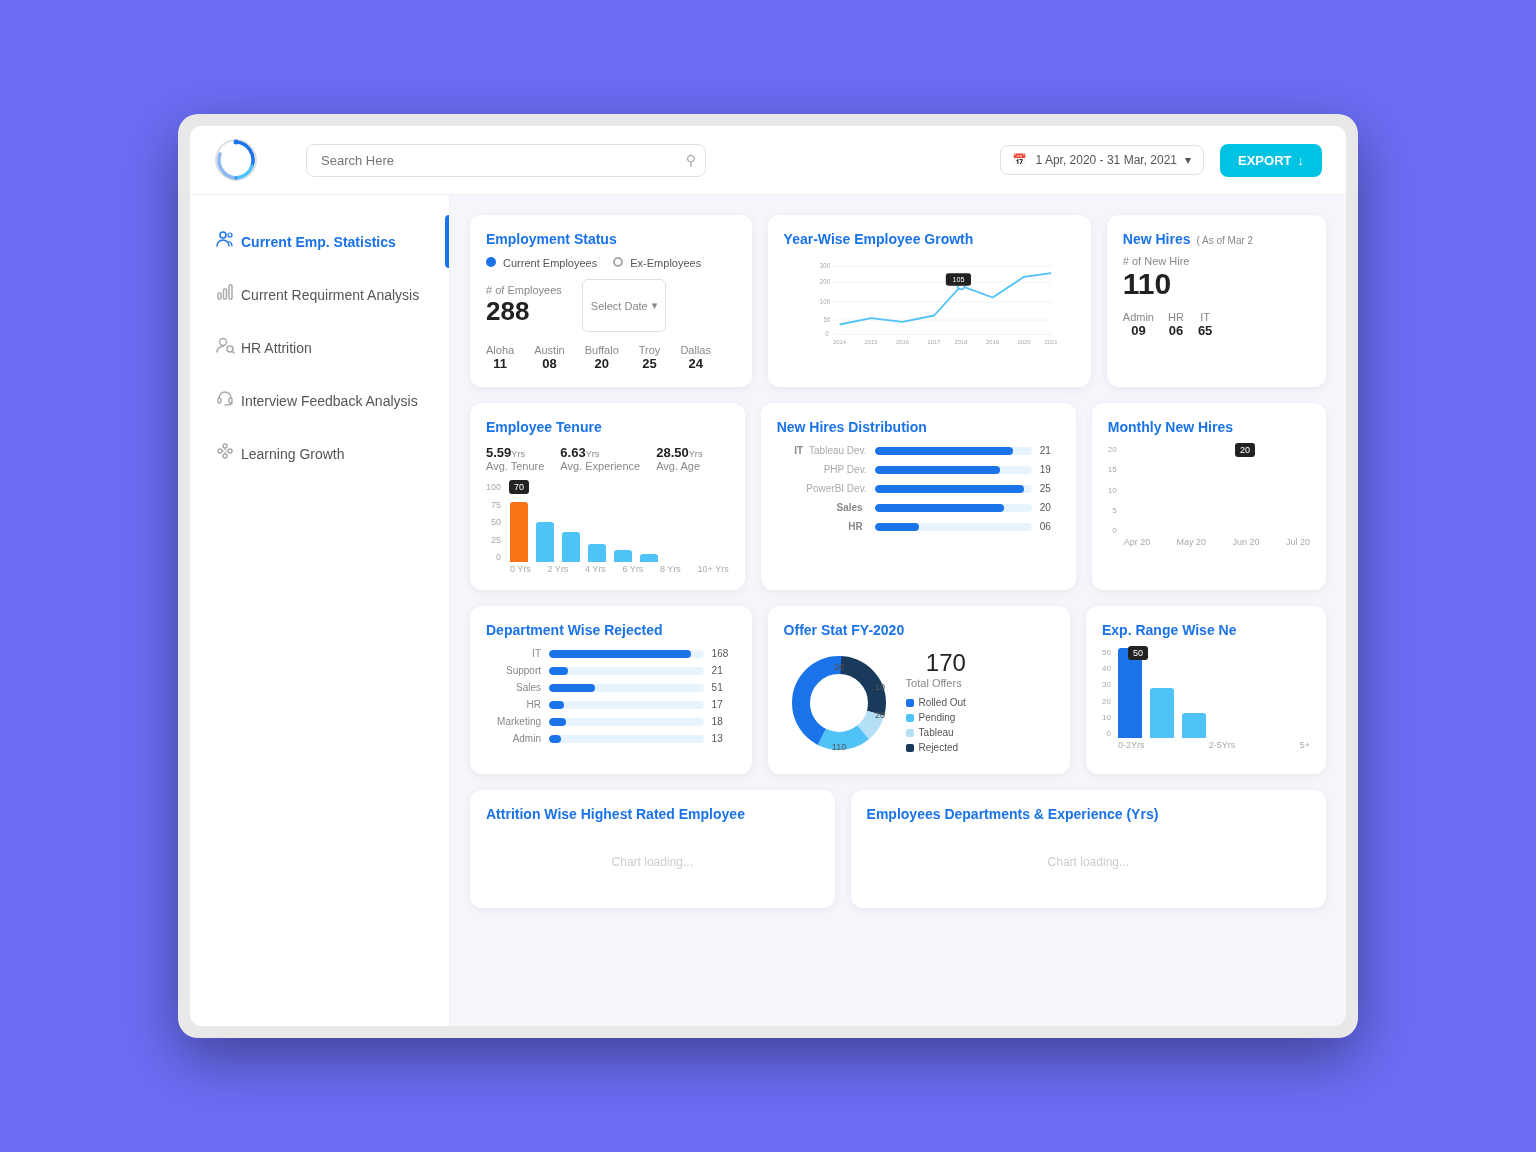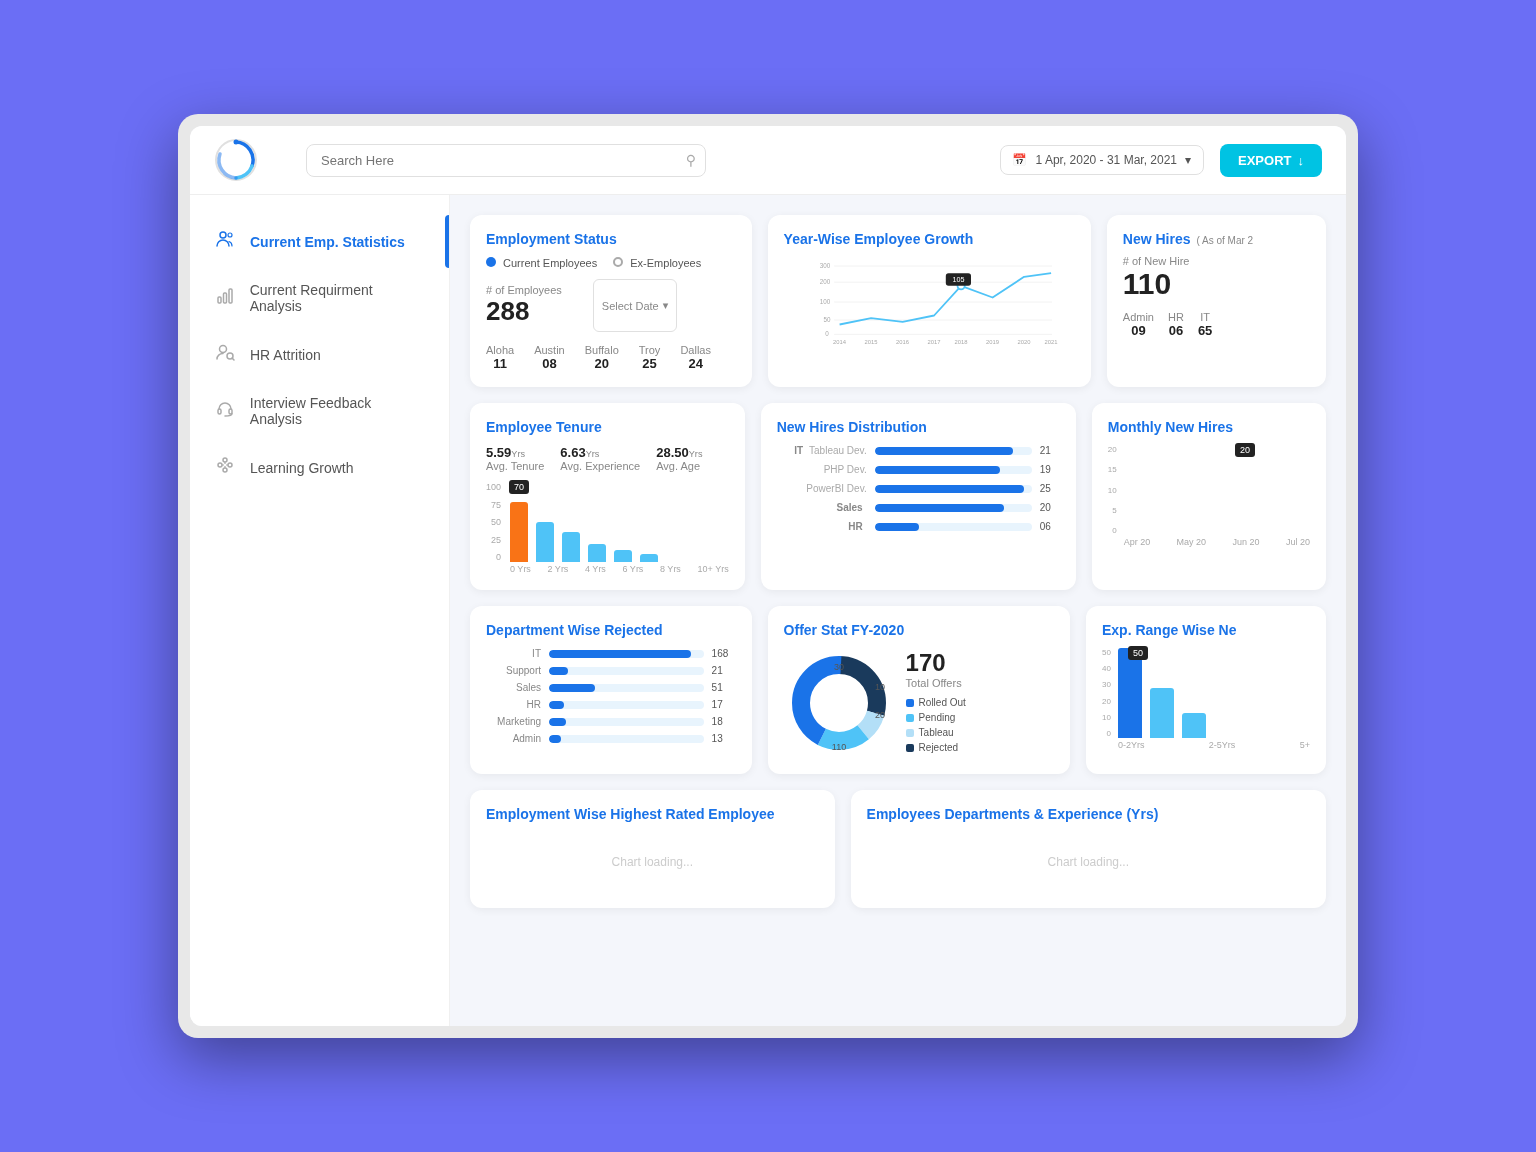--- a/index.html
+++ b/index.html
@@ -107,21 +107,21 @@
       width: 260px;
       background: #fff;
       flex-shrink: 0;
       padding: 20px 0;
       border-right: 1px solid #f0f0f0;
       overflow-y: auto;
     }
     .sidebar-item {
       display: flex;
       align-items: center;
-      gap: 14px;
+      gap: 5px;
       padding: 14px 24px;
       cursor: pointer;
       position: relative;
     }
     .sidebar-item.active {
       color: #1a73e8;
     }
     .sidebar-item.active::after {
       content: '';
       position: absolute;
@@ -192,21 +192,21 @@
     }
     .legend-dot {
       width: 10px;
       height: 10px;
       border-radius: 50%;
       display: inline-block;
       margin-right: 4px;
     }
     .stat-grid {
       display: flex;
-      gap: 31px;
+      gap: 20px;
       margin-bottom: 12px;
       align-items: center;
     }
     .stat-num {
       font-size: 26px;
       font-weight: 700;
       color: #222;
     }
     .stat-label {
       font-size: 11px;
@@ -331,21 +331,21 @@
     .horiz-fill { height: 100%; background: #1a73e8; border-radius: 4px; }
     .horiz-val { font-size: 10px; color: #555; width: 24px; }
 
     
     .donut-wrap {
       display: flex;
       align-items: center;
       gap: 12px;
     }
     .total-offers { font-size: 11px; color: #888; }
-    .total-num { font-size: 24px; font-weight: 700; color: #222; }
+    .total-num { font-size: 24px; font-weight: 400; color: #222; text-align: right; }
     .legend-list { font-size: 10px; color: #555; }
     .legend-list-item { display: flex; align-items: center; gap: 5px; margin-bottom: 4px; }
     .legend-sq { width: 8px; height: 8px; border-radius: 2px; flex-shrink: 0; }
 
     
     .line-chart-svg { width: 100%; height: 90px; }
 
     
     .dept-rated-card { flex: 1.2; }
     .emp-dept-card { flex: 1.6; }
@@ -874,21 +874,21 @@
                     <span>2-5Yrs</span>
                     <span>5+</span>
                 </div>
               </div>
             </div>
           </div>
         </div>
 
         <div class="cards-row">
           <div class="card dept-rated-card">
-            <div class="card-title">Employment  Wise Highest Rated Employee</div>
+            <div class="card-title">Attrition  Wise Highest Rated Employee</div>
             <div style="height:60px;display:flex;align-items:center;justify-content:center;color:#ccc;font-size:12px;">Chart loading...</div>
           </div>
           <div class="card emp-dept-card">
             <div class="card-title">Employees Departments &amp; Experience (Yrs)</div>
             <div style="height:60px;display:flex;align-items:center;justify-content:center;color:#ccc;font-size:12px;">Chart loading...</div>
           </div>
         </div>
 
       </div>
     </div>

